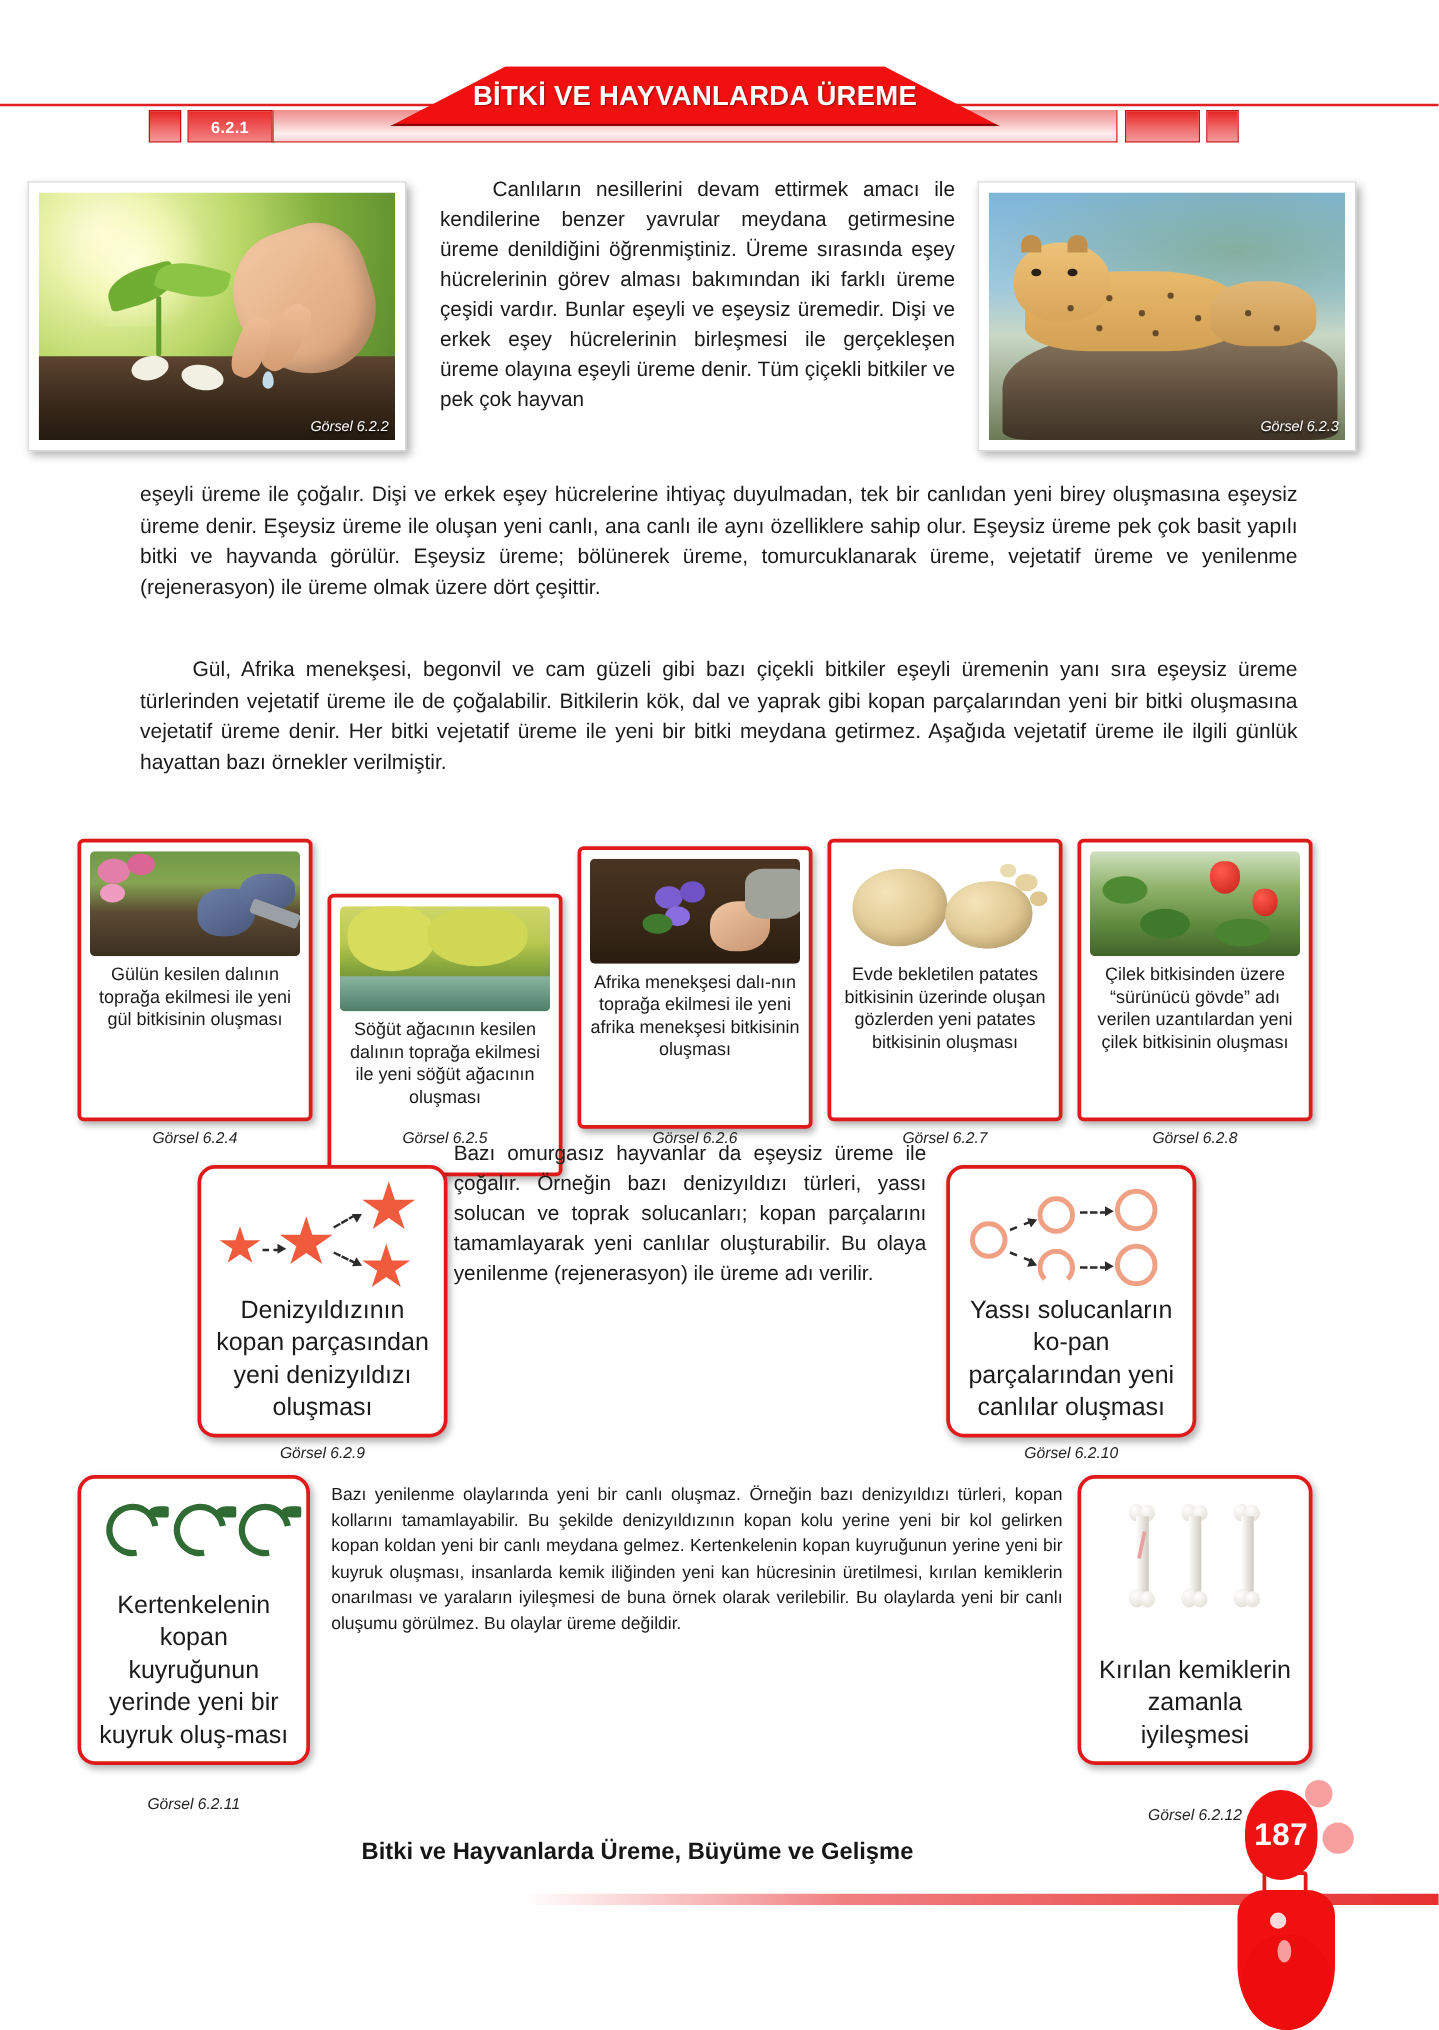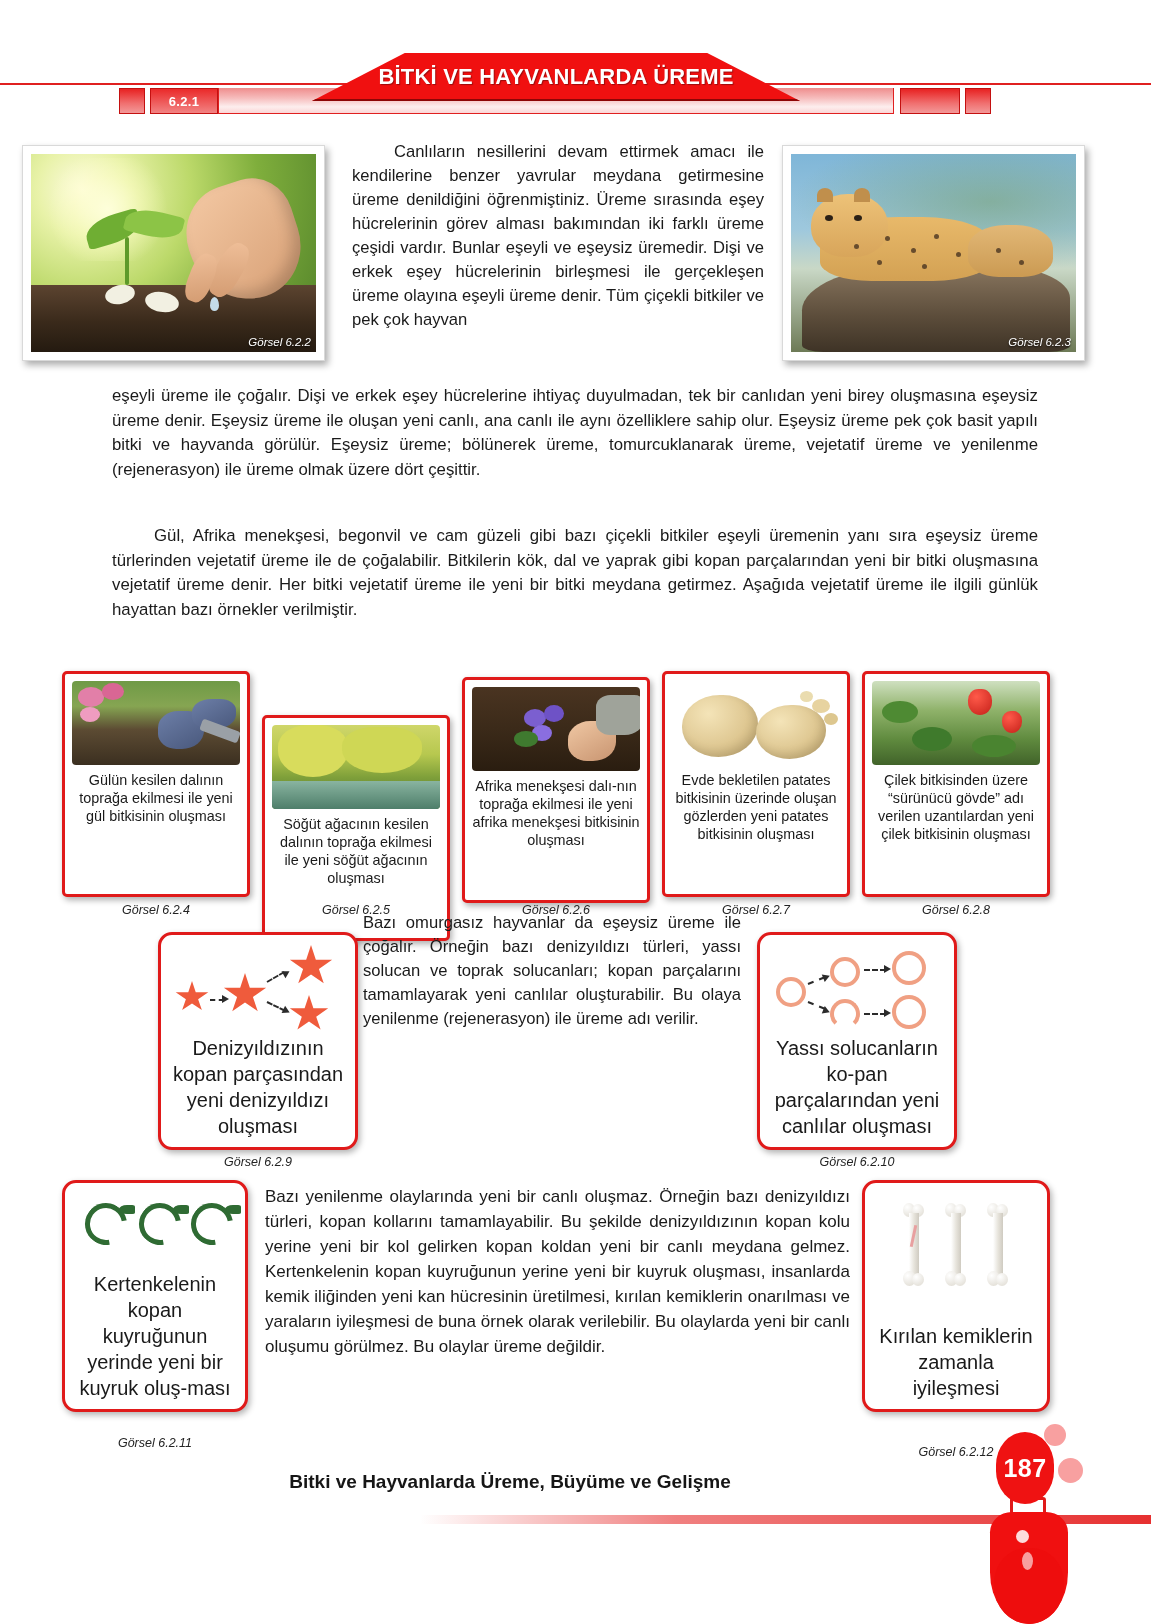--- a/index.html
+++ b/index.html
@@ -203,21 +203,21 @@
   .liz-head { position:absolute; width:16px; height:9px; background:#2f6b33; border-radius: 60% 20% 20% 60%; }
   .bone { position:absolute; width:22px; height:84px; }
   .bone-shaft { position:absolute; left:6px; top:10px; width:10px; height:66px;
     background: linear-gradient(to right,#ffffff,#e7e4dc 50%,#cfcbc1); }
   .bone-knob { position:absolute; background: radial-gradient(circle at 35% 30%, #ffffff, #ddd9cf);
     border-radius:50%; }
   .crack { position:absolute; width:3px; height:22px; background:#e8a0a0; transform: rotate(12deg); }
 
   .bottom-text {
     position: absolute; left: 265px; top: 1185px; width: 585px;
-    font-size: 17px; line-height: 1.47; text-align: justify;
+    font-size: 14px; line-height: 1.47; text-align: justify;
   }
 
   
   .footer-title {
     position: absolute; left: 0; top: 1471px; width: 1020px;
     text-align: center; font-weight: bold; font-size: 19px; color:#161616;
   }
   .footer-rule {
     position: absolute; left: 420px; top: 1515px; width: 731px; height: 9px;
     background: linear-gradient(to right, rgba(240,80,80,0) 0%, #f08080 35%, #e63030 100%);

